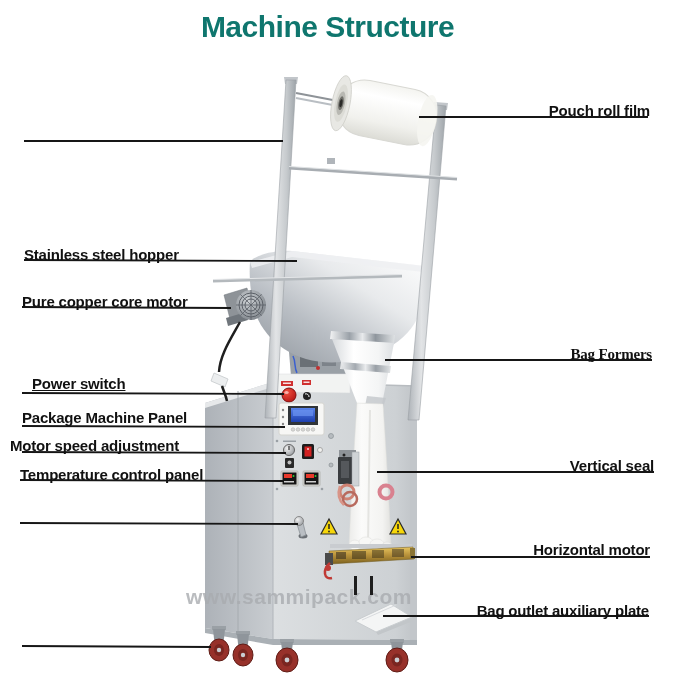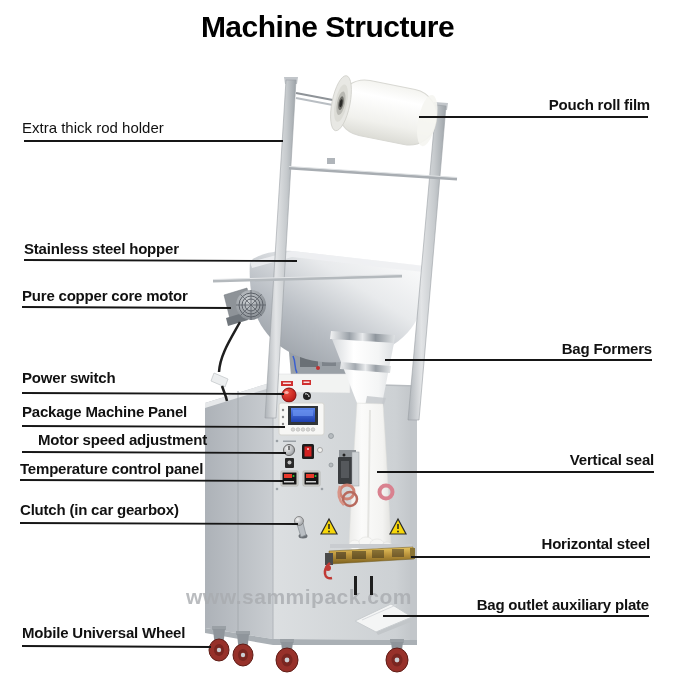--- a/index.html
+++ b/index.html
@@ -3,25 +3,26 @@
 <meta charset="utf-8">
 <style>
   html,body{margin:0;padding:0;background:#ffffff;}
   #stage{
     position:relative;width:680px;height:680px;background:#ffffff;overflow:hidden;
     font-family:"Liberation Sans", sans-serif;
   }
   #machine-svg{position:absolute;left:0;top:0;width:680px;height:680px;}
   .page-title{
     position:absolute;top:10px;left:0;width:655px;text-align:center;
-    font-size:30px;font-weight:700;color:#000000;letter-spacing:-0.5px;
+    font-size:30px;font-weight:700;color:#0f766e;letter-spacing:-0.5px;
   }
   .lbl{
     position:absolute;font-size:15px;font-weight:700;color:#111;white-space:nowrap;
     letter-spacing:-0.2px;
+    margin-top:6px;
   }
   .lbl.regular{font-weight:400;letter-spacing:0;}
   .lbl.right{text-align:right;}
 </style>
 </head>
 <body>
 
 <div id="stage">
 
   <svg id="machine-svg" viewBox="0 0 680 680">
@@ -328,29 +329,26 @@
       <line x1="419" y1="117" x2="648" y2="117"></line>
       <line x1="385" y1="360" x2="652" y2="360"></line>
       <line x1="377" y1="472" x2="654" y2="472"></line>
       <line x1="411" y1="557" x2="650" y2="557"></line>
       <line x1="383" y1="616" x2="649" y2="616"></line>
     </g>
   </svg>
 
   <div class="page-title">Machine Structure</div>
 
-  <div class="lbl regular" style="left:22px;top:119px;"><span>Extra thick rod holder</span></div>
   <div class="lbl" style="left:24px;top:240px;"><span>Stainless steel hopper</span></div>
   <div class="lbl" style="left:22px;top:287px;"><span>Pure copper core motor</span></div>
-  <div class="lbl" style="left:22px;top:369px;"><span>Power switch</span></div>
+  <div class="lbl" style="left:32px;top:369px;text-decoration:underline;"><span>Power switch</span></div>
   <div class="lbl" style="left:22px;top:403px;"><span>Package Machine Panel</span></div>
-  <div class="lbl" style="left:38px;top:431px;"><span>Motor speed adjustment</span></div>
+  <div class="lbl" style="left:10px;top:431px;"><span>Motor speed adjustment</span></div>
   <div class="lbl" style="left:20px;top:460px;text-align:center;"><span>Temperature control panel</span></div>
-  <div class="lbl" style="left:20px;top:501px;"><span>Clutch (in car gearbox)</span></div>
-  <div class="lbl" style="left:22px;top:624px;"><span>Mobile Universal Wheel</span></div>
 
   <div class="lbl right" style="right:30px;top:96px;"><span>Pouch roll film</span></div>
-  <div class="lbl right" style="right:28px;top:340px;"><span>Bag Formers</span></div>
+  <div class="lbl right" style="right:28px;top:340px;font-family:Liberation Serif, serif;"><span>Bag Formers</span></div>
   <div class="lbl right" style="right:26px;top:451px;text-align:center;"><span>Vertical seal</span></div>
-  <div class="lbl right" style="right:30px;top:535px;"><span>Horizontal steel</span></div>
+  <div class="lbl right" style="right:30px;top:535px;"><span>Horizontal motor</span></div>
   <div class="lbl right" style="right:31px;top:596px;text-align:right;"><span>Bag outlet auxiliary plate</span></div>
 
 </div>
 
 </body></html>

